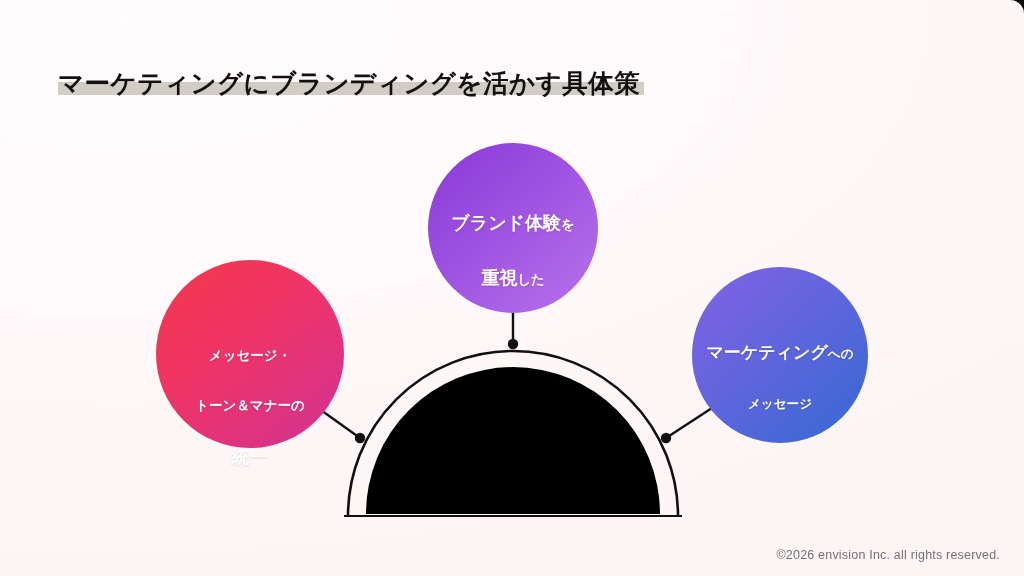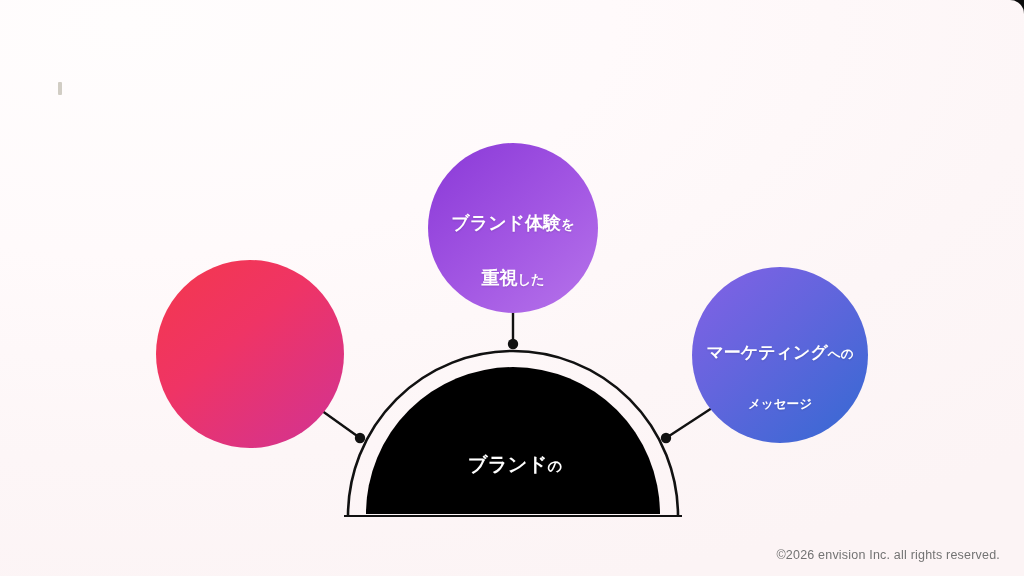--- a/index.html
+++ b/index.html
@@ -97,20 +97,21 @@
   }
 </style>
 </head>
 <body>
 
 <div id="slide">
   <div id="card"></div>
 
   <div id="title-block">
     <div id="title-highlight"></div>
+    <div id="title-text">マーケティングにブランディングを活かす具体策</div>
   </div>
 
   <svg id="diagram" viewBox="0 0 1024 576">
     <defs>
       <linearGradient id="gradPink" x1="0%" y1="0%" x2="85%" y2="100%">
         <stop offset="0%" stop-color="#f4384c"></stop>
         <stop offset="45%" stop-color="#ef3465"></stop>
         <stop offset="100%" stop-color="#d4338f"></stop>
       </linearGradient>
       <linearGradient id="gradPurple" x1="5%" y1="0%" x2="95%" y2="100%">
@@ -138,29 +139,33 @@
 
     <circle cx="513" cy="344" r="5.2" fill="#111111"></circle>
     <circle cx="360" cy="438" r="5.2" fill="#111111"></circle>
     <circle cx="666" cy="438" r="5.2" fill="#111111"></circle>
 
     <circle cx="250" cy="354" r="94" fill="url(#gradPink)"></circle>
     <circle cx="513" cy="228" r="85" fill="url(#gradPurple)"></circle>
     <circle cx="780" cy="355" r="88" fill="url(#gradBlue)"></circle>
   </svg>
 
+  <div class="bubble-label" id="label-message">
+    <span class="bl-line">メッセージ・</span>
+    <span class="bl-line">トーン＆マナーの</span>
+    <span class="bl-line big">統一</span>
+  </div>
 
   <div class="bubble-label" id="label-brandexp">
     <span class="bl-line"><span>ブランド体験</span><span class="small">を</span></span>
     <span class="bl-line"><span>重視</span><span class="small">した</span></span>
   </div>
 
   <div class="bubble-label" id="label-content">
     <span class="bl-line"><span>マーケティング</span><span class="small">への</span></span>
     <span class="bl-line small">メッセージ</span>
   </div>
 
   <div class="bubble-label" id="label-core">
-    <span class="bl-line"><span>ブランド</span><span class="small">の</span></span>
   </div>
 
   <div id="footer">©2026 envision Inc. all rights reserved.</div>
 </div>
 
 </body></html>

